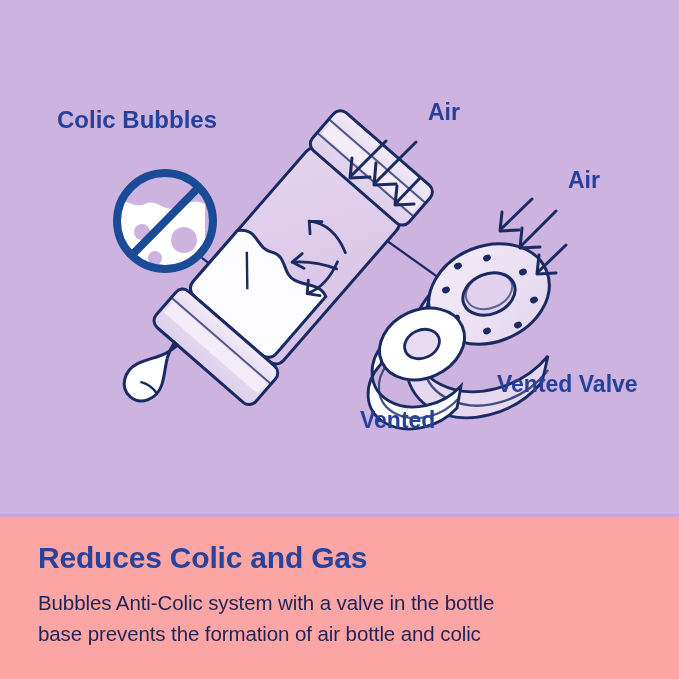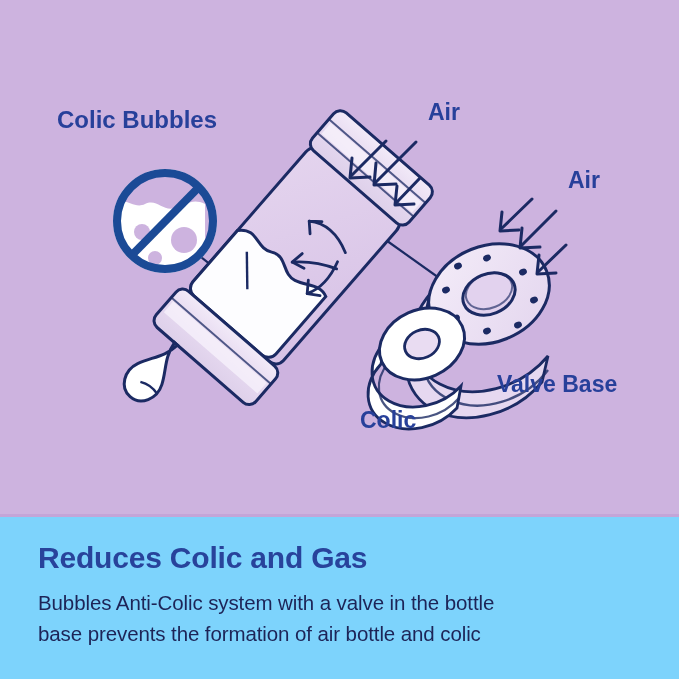--- a/index.html
+++ b/index.html
@@ -41,21 +41,21 @@
     height: 3px;
     background: #c3a5d8;
   }
   
   .caption-panel {
     position: absolute;
     left: 0;
     top: 517px;
     width: 679px;
     height: 162px;
-    background: #7dd3fc;
+    background: #fca5a5;
   }
   .caption-title {
     position: absolute;
     left: 38px;
     top: 24px;
     font-size: 30px;
     font-weight: bold;
     color: #28439b;
     letter-spacing: -0.2px;
     white-space: nowrap;
@@ -247,22 +247,22 @@
         <g>
           <line x1="566" y1="245" x2="538" y2="272"></line>
           <polyline points="539,255 537,274 556,273"></polyline>
         </g>
       </g>
     </svg>
 
     <div class="diagram-label lbl-colic">Colic Bubbles</div>
     <div class="diagram-label lbl-air-1">Air</div>
     <div class="diagram-label lbl-air-2">Air</div>
-    <div class="diagram-label lbl-valve">Colic</div>
-    <div class="diagram-label lbl-vented">Valve Base</div>
+    <div class="diagram-label lbl-valve">Vented</div>
+    <div class="diagram-label lbl-vented">Vented Valve</div>
   </div>
 
   <div class="divider-line"></div>
 
   <div class="caption-panel">
     <div class="caption-title">Reduces Colic and Gas</div>
     <div class="caption-body">
       <span>Bubbles Anti-Colic system with a valve in the bottle</span>
       <span>base prevents the formation of air bottle and colic</span>
     </div>

